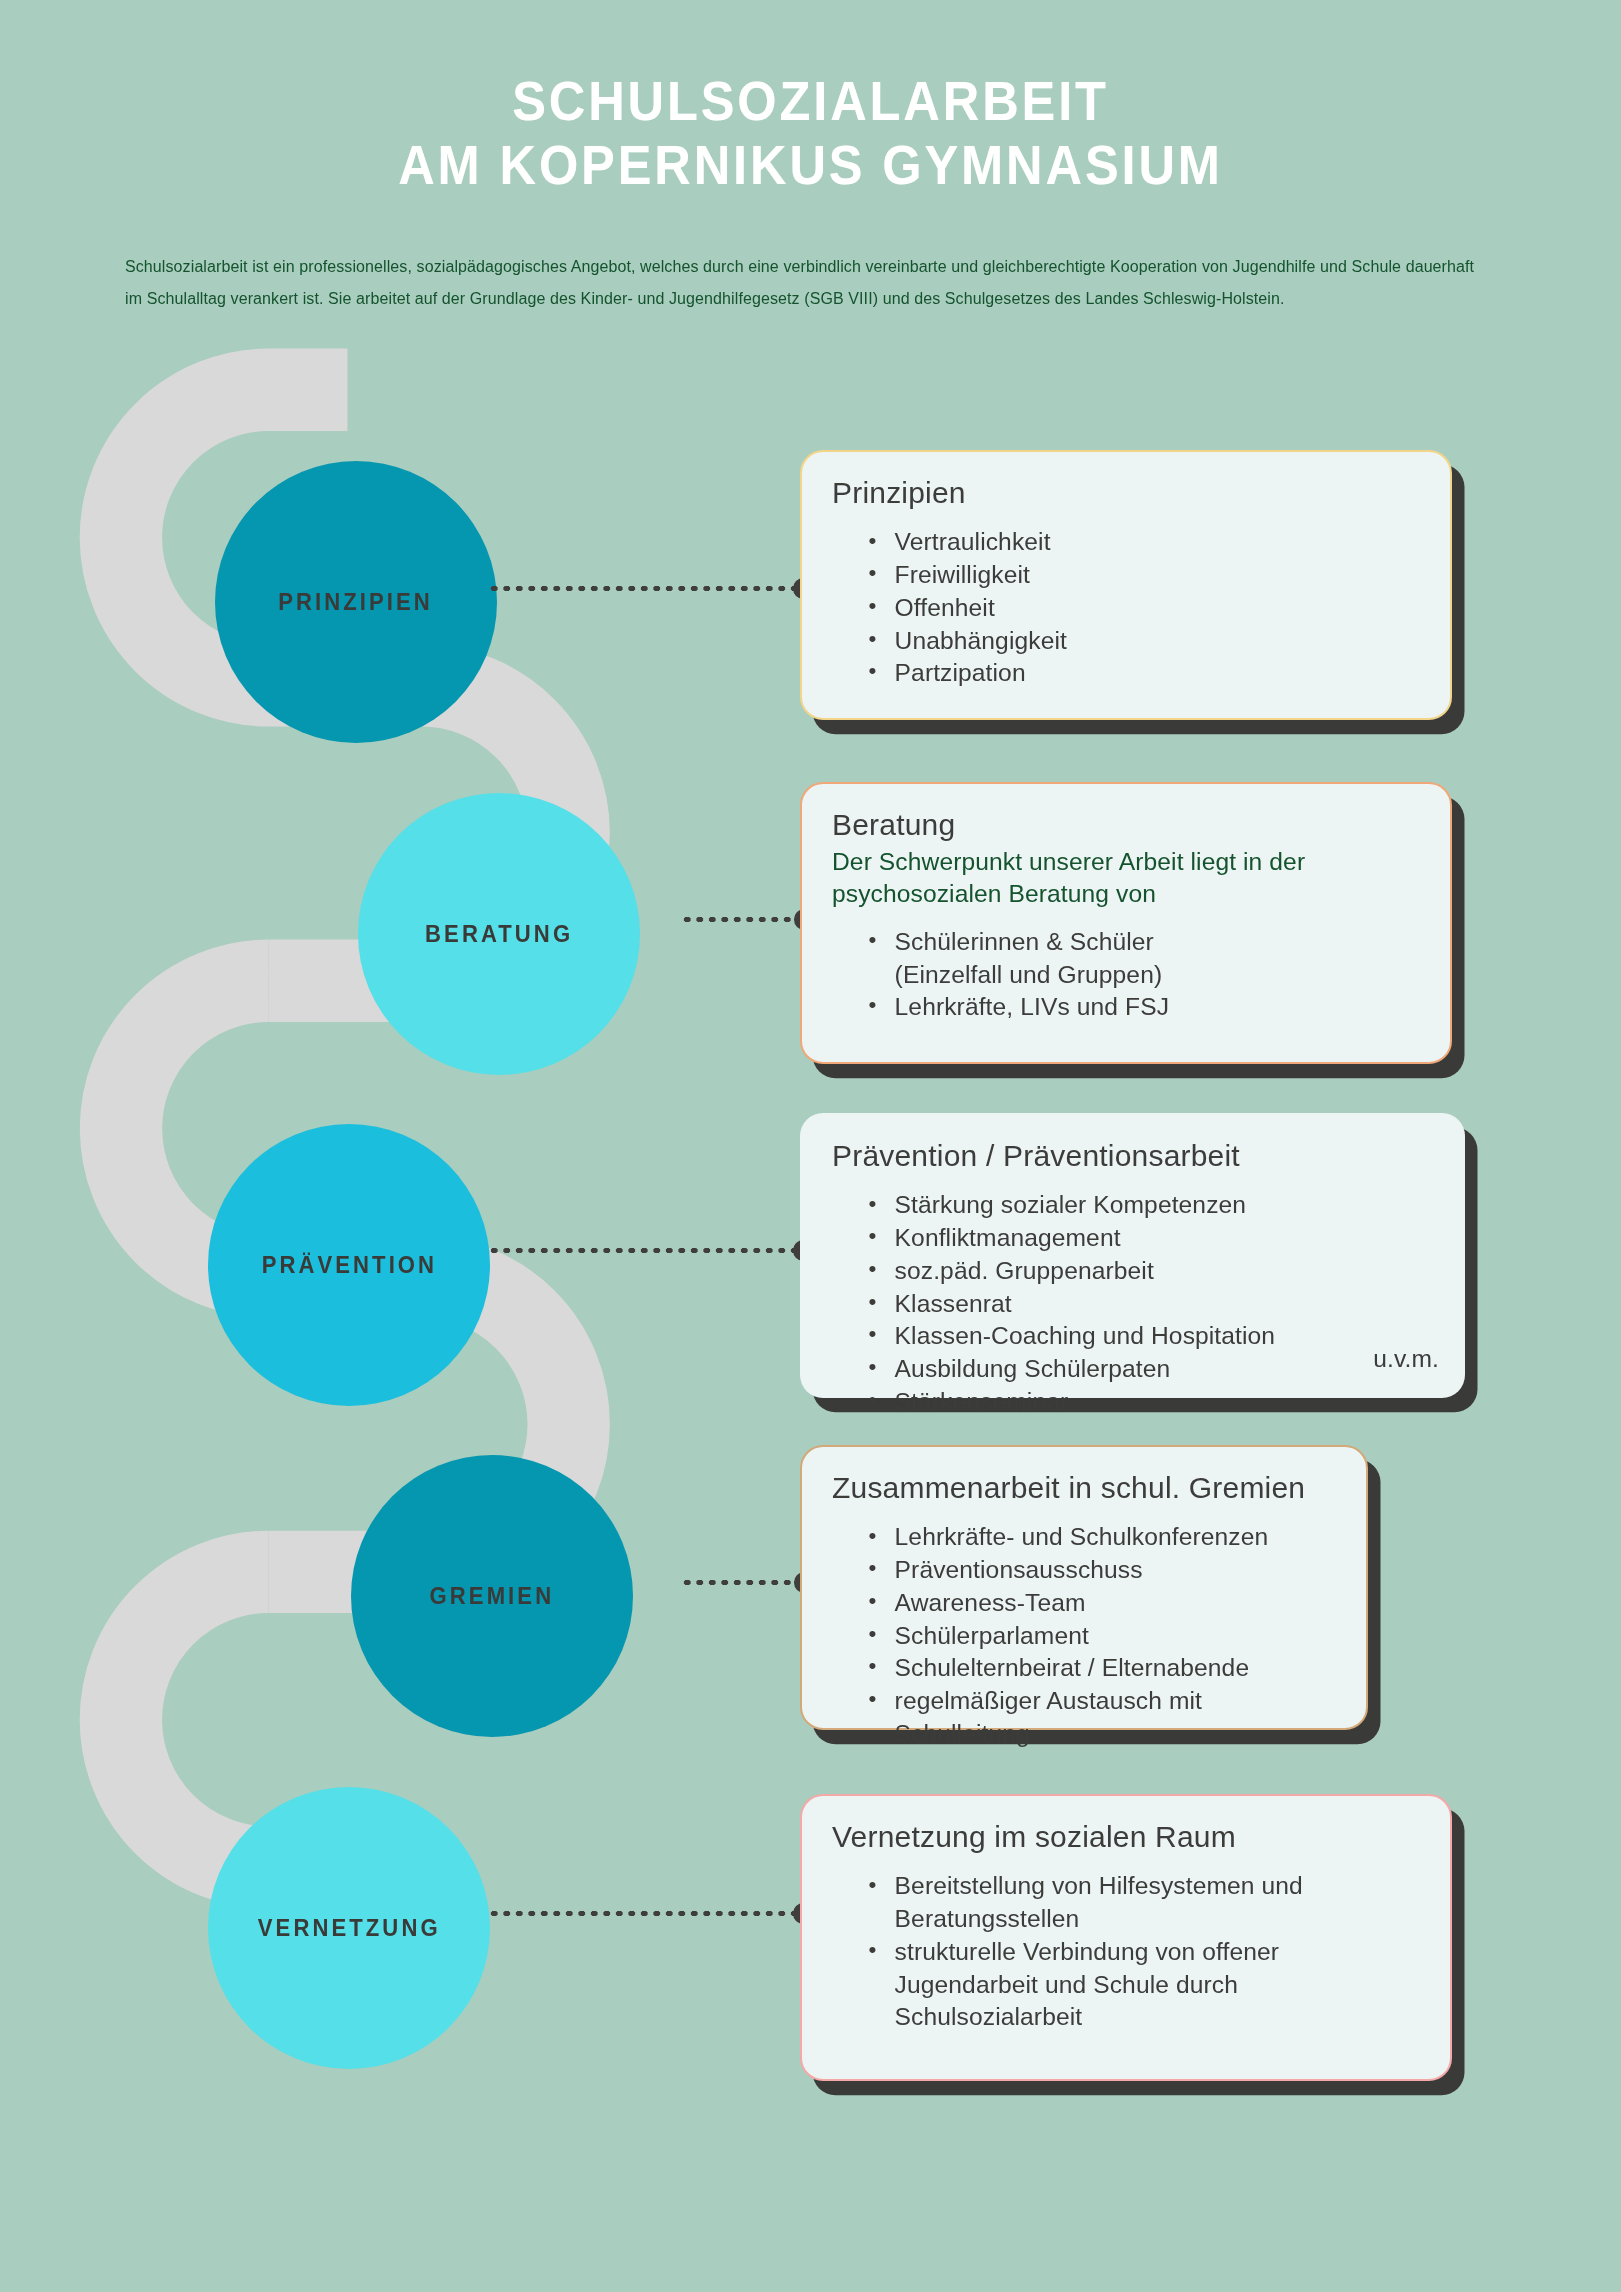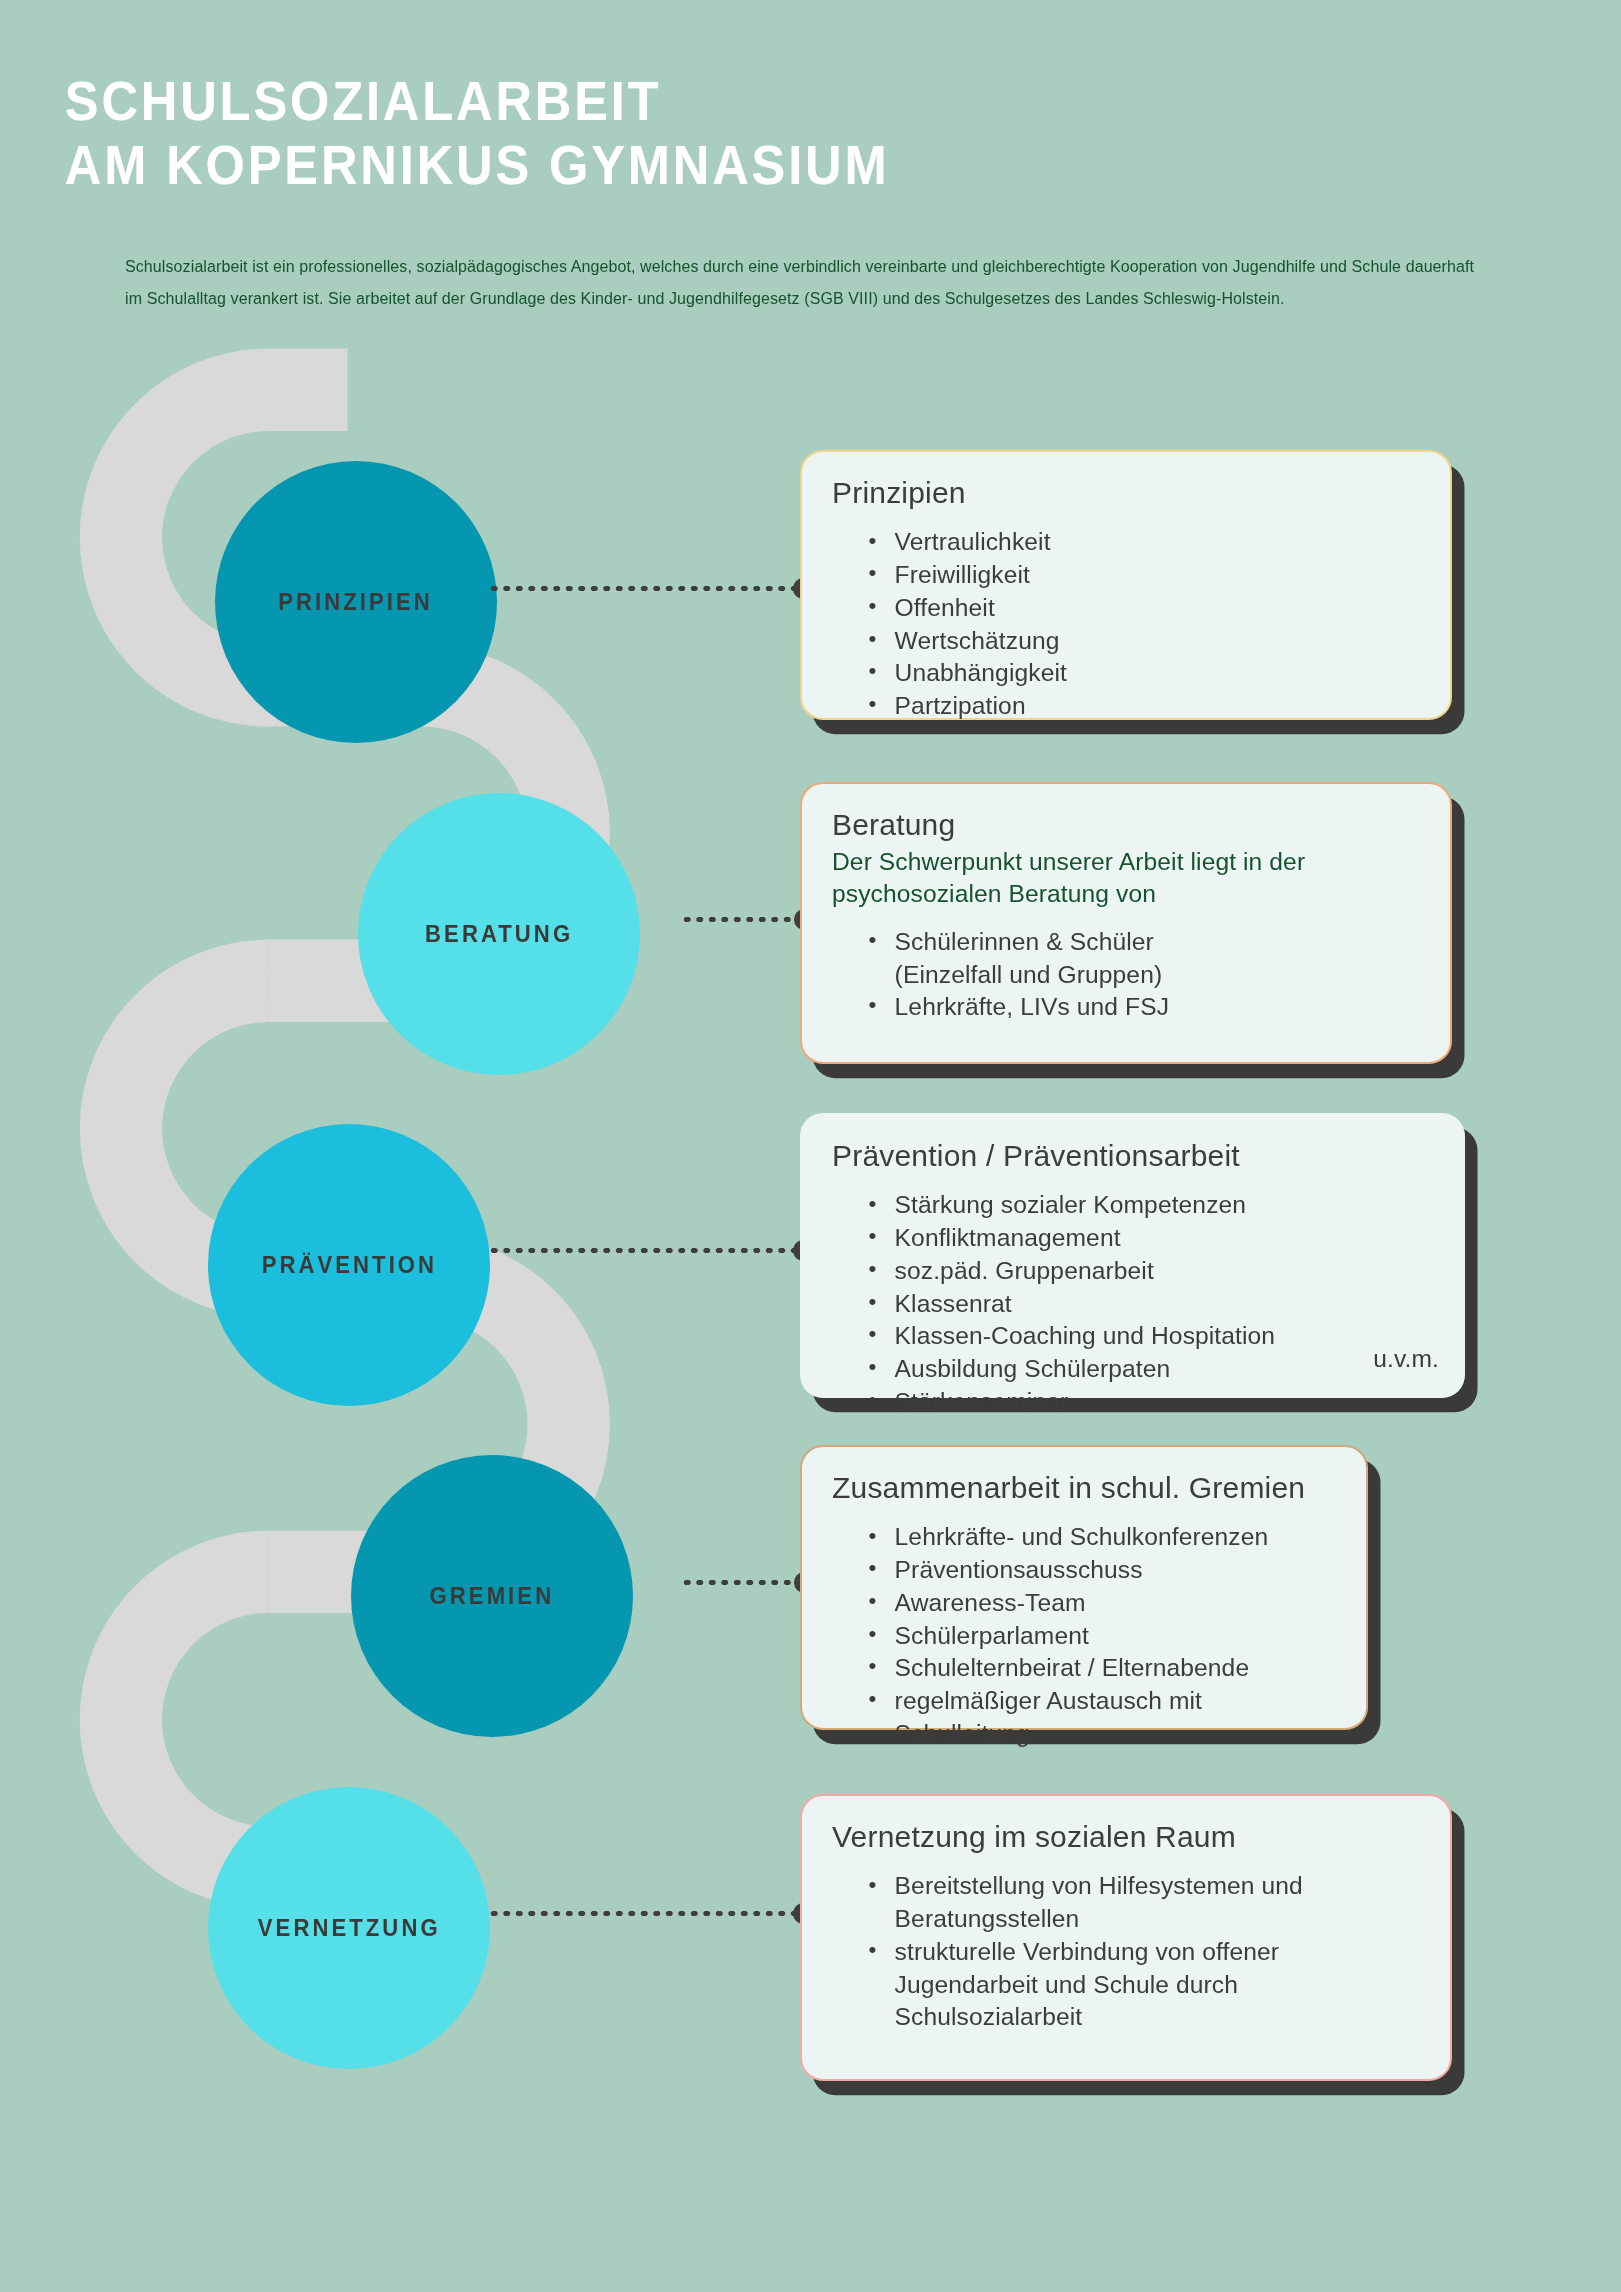--- a/index.html
+++ b/index.html
@@ -15,20 +15,21 @@
     font-family: "Liberation Sans", "DejaVu Sans", sans-serif;
   }
 
   
   .header {
     position: absolute;
     left: 0;
     top: 0;
     width: 1621px;
     padding-top: 70px;
+    text-align: center;
   }
   .title {
     color: #ffffff;
     font-weight: bold;
     font-size: 55px;
     letter-spacing: 3.1px;
     line-height: 1.16;
     margin: 0;
     transform: scaleX(0.92);
     text-shadow: 0 0 0.9px rgba(255,255,255,0.35);
@@ -181,21 +182,20 @@
 </div>
 <div class="connector" style="left:488px; top:586px; width:316px;">
   <span class="connector-dot"></span>
 </div>
 <div class="card" style="left:800px; top:450px; width:652px; height:270px; border-color:#f2d589;">
   <h2 class="card-title">Prinzipien</h2>
   <ul>
     <li>Vertraulichkeit</li>
     <li>Freiwilligkeit</li>
     <li>Offenheit</li>
-    <li>Wertschätzung</li>
     <li>Unabhängigkeit</li>
     <li>Partzipation</li>
   </ul>
 </div>
 
 <div class="node" style="left:358px; top:793px; width:282px; height:282px; background:#55dfe8;">
   <span class="node-label">BERATUNG</span>
 </div>
 <div class="connector" style="left:681px; top:917px; width:124px;">
   <span class="connector-dot"></span>

